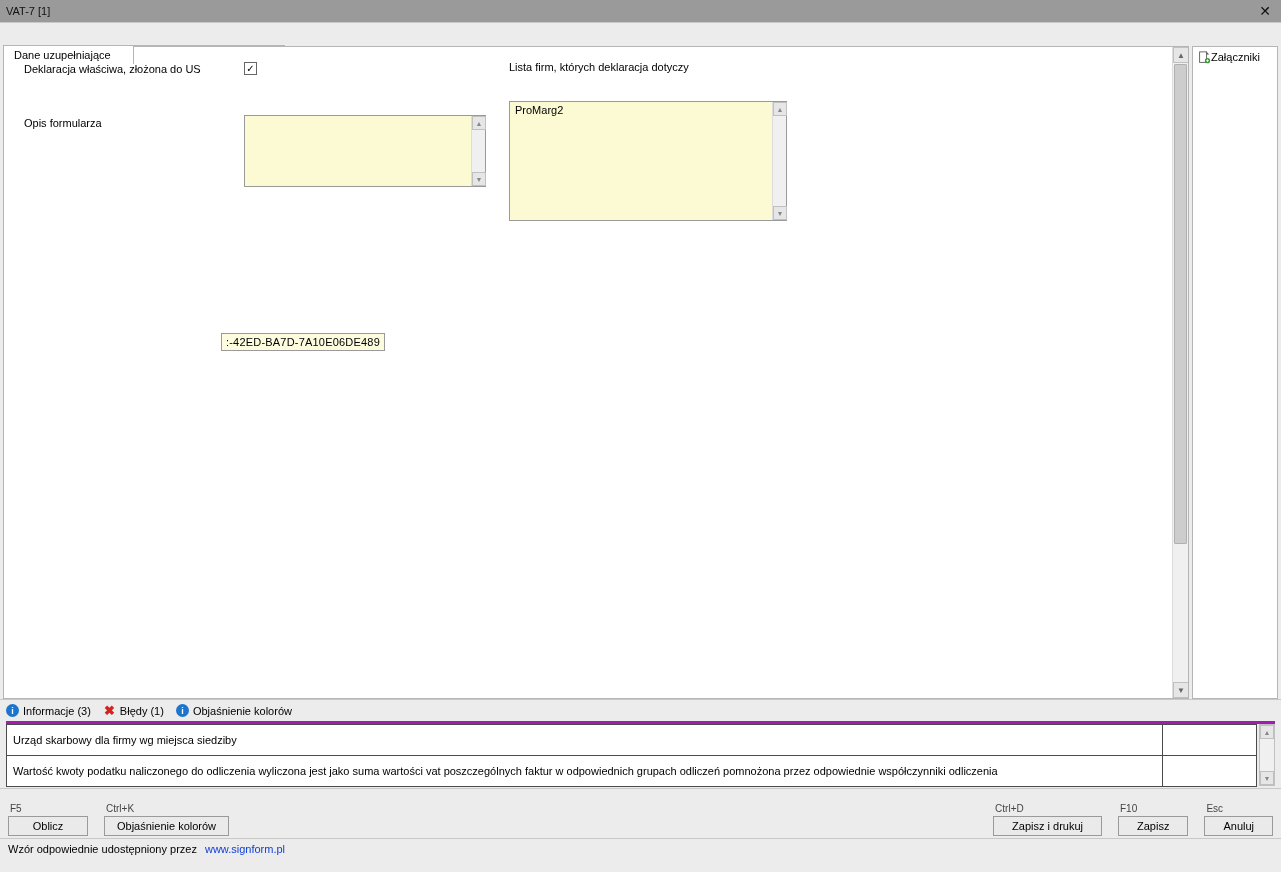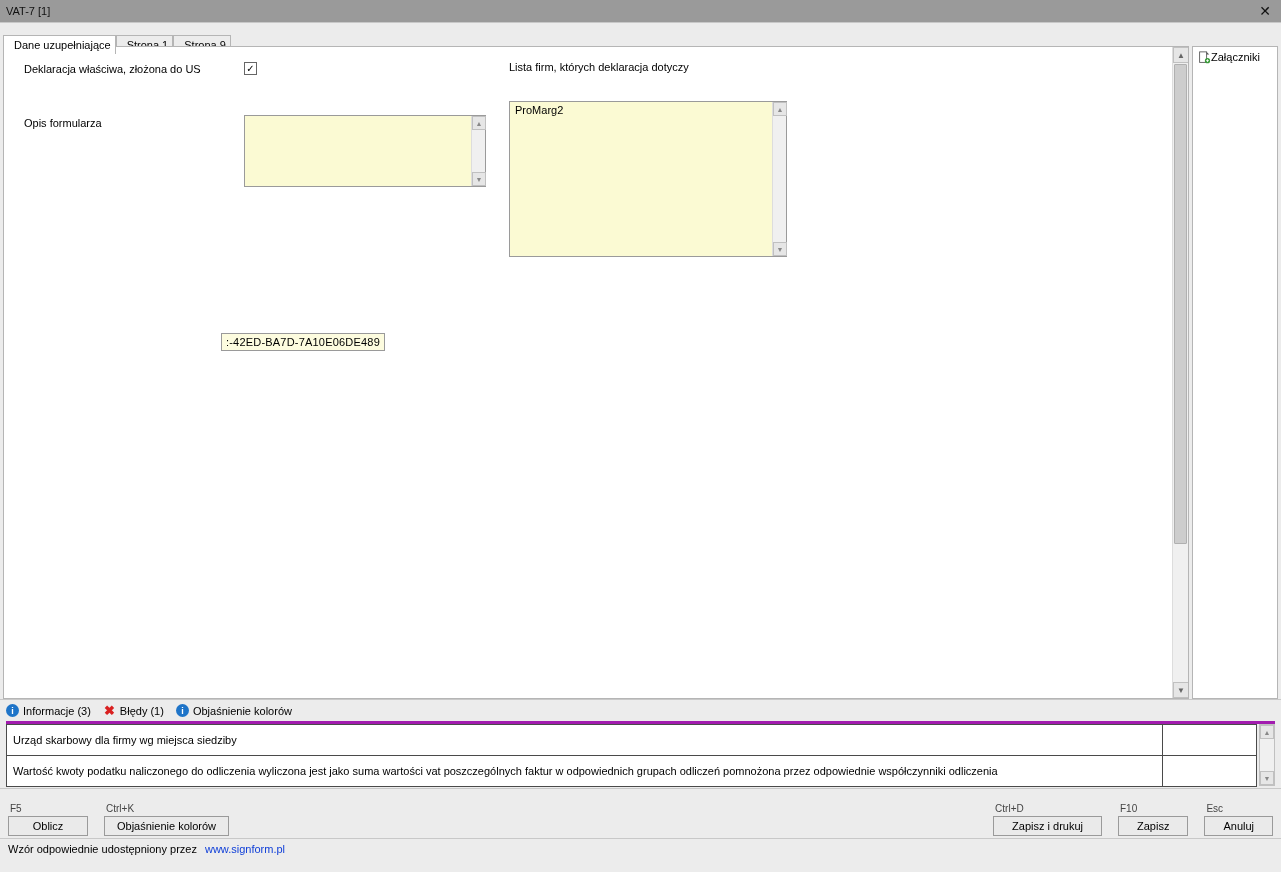--- a/index.html
+++ b/index.html
@@ -40,29 +40,29 @@
     flex: 1;
     display: flex;
     flex-direction: column;
   }
   .tabbar {
     display: flex;
     height: 20px;
     align-items: flex-end;
   }
   .tab {
-    padding: 3px 4px 3px 10px;
+    padding: 3px 22px 3px 10px;
     background: #ececec;
     border: 1px solid #b5b5b5;
     border-bottom: none;
     margin-right: 0;
     font-size: 11px;
     cursor: pointer;
     position: relative;
-    top: 8px;
+    top: 18px;
   }
   .tab.active {
     background: #fff;
     border-top: 1px solid #b5b5b5;
     z-index: 2;
   }
   .content-pane {
     flex: 1;
     background: #fff;
     border: 1px solid #b5b5b5;
@@ -146,21 +146,21 @@
     font-size: 10px;
     margin-top: 1px;
   }
   .right-col {
     position: absolute;
     left: 505px;
     top: 14px;
   }
   .firms-list {
     width: 278px;
-    height: 156px;
+    height: 120px;
     border: 1px solid #9a9a9a;
     background: #fbfad3;
     position: relative;
     margin-top: 28px;
   }
   .firms-list .item {
     padding: 2px 5px;
     font-size: 11px;
   }
   .firms-list .fl-scroll {

